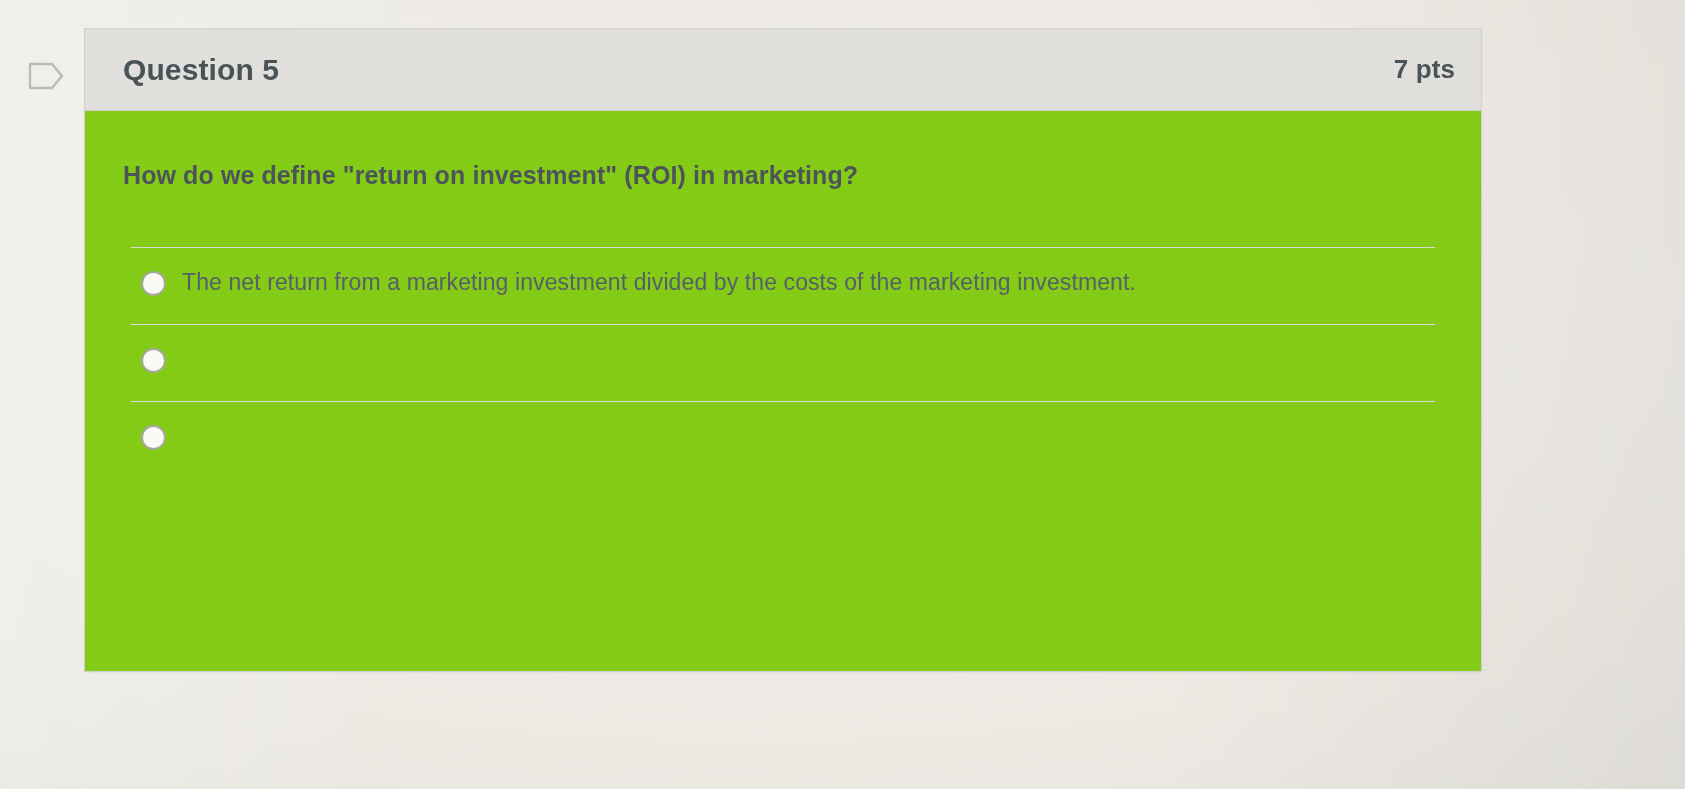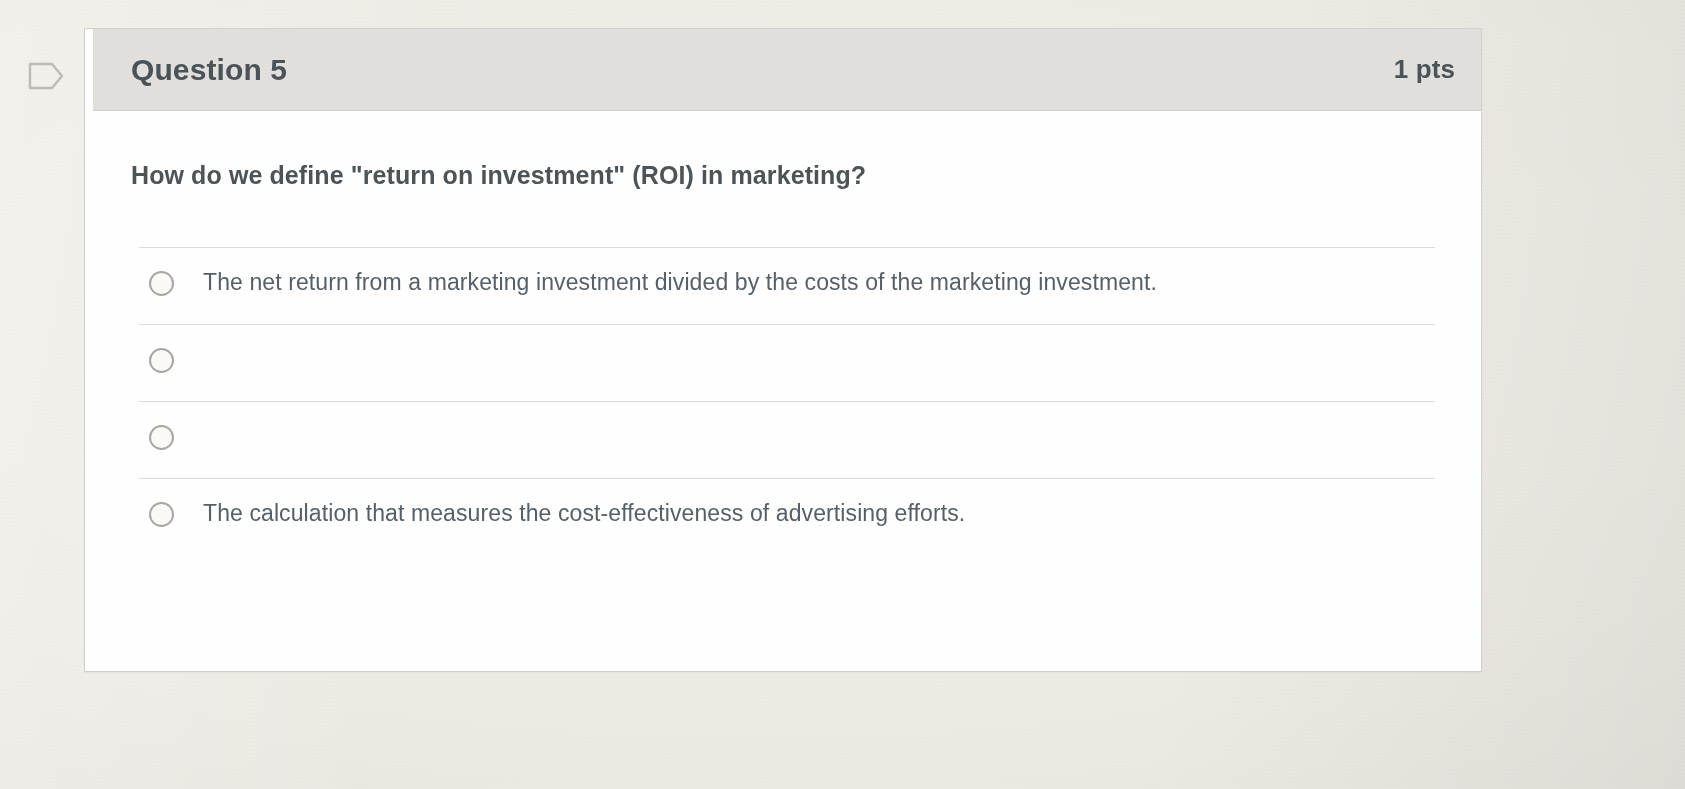--- a/index.html
+++ b/index.html
@@ -39,25 +39,24 @@
     height: 40px;
   }
 
   
   .question-card {
     position: absolute;
     left: 84px;
     top: 28px;
     width: 1398px;
     height: 644px;
-    background: #ffffff;
+    background: #84cc16;
     border: 1px solid #d3d1cc;
     box-shadow: 0 1px 2px rgba(0,0,0,0.04);
     box-sizing: border-box;
-    padding-left: 8px;
   }
 
   .question-header {
     position: relative;
     height: 82px;
     background: #e1e0dc;
     border-bottom: 1px solid #d3d1cc;
     display: flex;
     align-items: center;
     justify-content: space-between;
@@ -93,21 +92,21 @@
   }
 
   .answers {
     border-top: 1px solid #dedcd6;
     margin: 0 8px 0 8px;
   }
 
   .answer-row {
     display: flex;
     align-items: flex-start;
-    gap: 29px;
+    gap: 16px;
     padding: 18px 6px 18px 10px;
     border-bottom: 1px solid #dedcd6;
     min-height: 40px;
   }
   .answer-row:last-child {
     border-bottom: none;
   }
 
   .radio {
     flex: 0 0 auto;
@@ -151,21 +150,21 @@
 <div class="flag-icon">
   <svg viewBox="0 0 40 40" width="40" height="40" aria-hidden="true">
     <path d="M4 8 H26 L36 20 L26 32 H4 Z" fill="none" stroke="#bcbbb6" stroke-width="2.4" stroke-linejoin="round"></path>
   </svg>
 </div>
 
 <div class="question-card">
 
   <div class="question-header">
     <div class="question-title">Question 5</div>
-    <div class="question-points">1 pts</div>
+    <div class="question-points">7 pts</div>
   </div>
 
   <div class="question-body">
 
     <p class="question-text">How do we define "return on investment" (ROI) in marketing?</p>
 
     <div class="answers">
 
       <div class="answer-row">
         <span class="radio"></span>
@@ -173,22 +172,18 @@
       </div>
 
       <div class="answer-row">
         <span class="radio"></span>
       </div>
 
       <div class="answer-row">
         <span class="radio"></span>
       </div>
 
-      <div class="answer-row">
-        <span class="radio"></span>
-        <span class="answer-text">The calculation that measures the cost-effectiveness of advertising efforts.</span>
-      </div>
 
     </div>
   </div>
 </div>
 
 <div class="scan-overlay"></div>
 
 </body></html>

